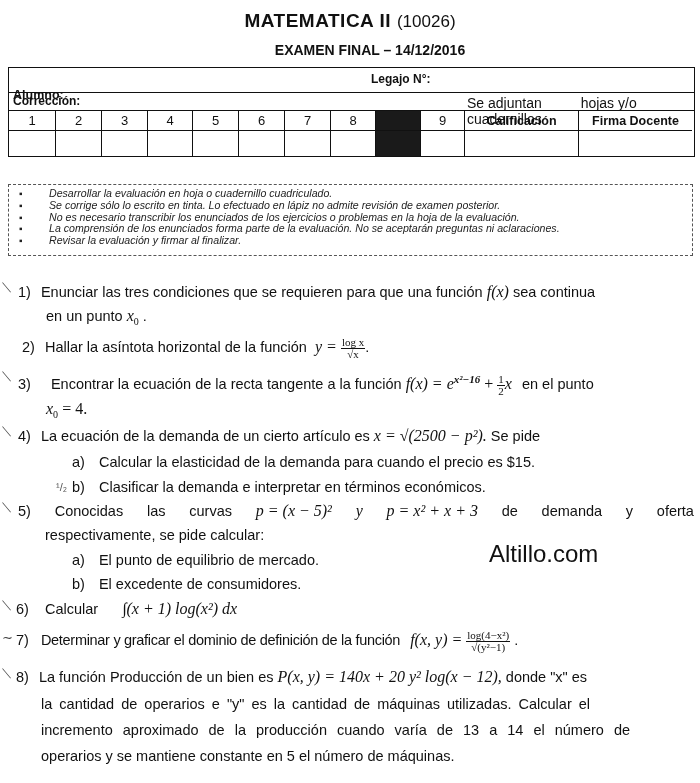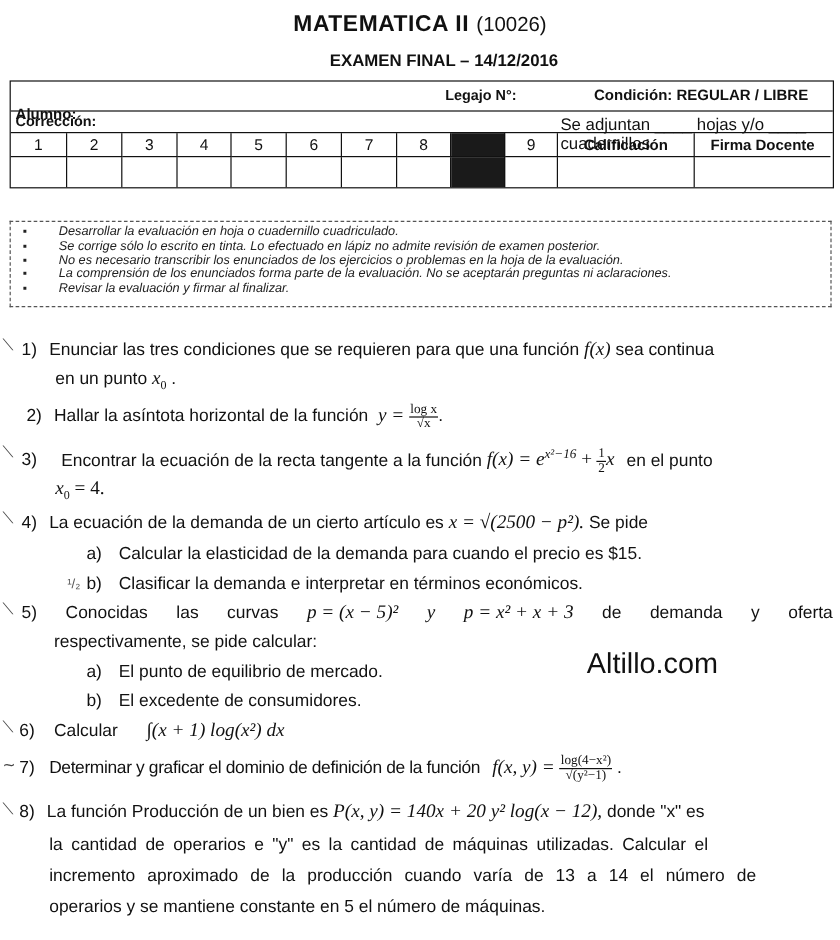--- a/index.html
+++ b/index.html
@@ -25,36 +25,35 @@
   .rules li::before { content:"\25AA"; position:absolute; left:0; font-style:normal; font-size:10px; }
   .q { position:absolute; font-family:"Liberation Sans", sans-serif; font-size:14.5px; line-height:24px; color:#111; }
   .tick { position:absolute; color:#444; font-size:13px; }
   .m { font-family:"Liberation Serif", serif; font-style:italic; font-size:16px; }
   .mr { font-family:"Liberation Serif", serif; font-size:16px; }
   .frac { display:inline-block; vertical-align:middle; text-align:center; font-family:"Liberation Serif", serif; font-size:11px; line-height:11px; }
   .frac .n { display:block; border-bottom:1px solid #111; padding:0 1px; }
   .frac .d { display:block; padding:0 1px; }
   .just { text-align:justify; text-align-last:left; }
   .watermark { position:absolute; left:489px; top:540px; font-size:24px; font-family:"Liberation Sans", sans-serif; color:#111; }
-  sup { font-size:10px; }
+  sup { font-size:10px;font-weight:bold; }
   sub { font-size:10px; }
 </style>
 </head>
 <body>
 
 <div class="title">
   <b>MATEMATICA II</b><span class="code">(10026)</span>
 </div>
 <div class="subtitle">EXAMEN FINAL – 14/12/2016</div>
 
 <div class="hdr">
   <div class="row1">
     <span class="abs" style="left:4px;top:20px;">Alumno:</span>
     <span class="abs" style="left:362px;top:4px;font-size:12px;">Legajo N°:</span>
-    <span class="abs" style="left:486px;top:4px;">Condición: REGULAR / LIBRE</span>
   </div>
   <div class="row2">
     <span class="abs" style="left:4px;top:1px;">Corrección:</span>
     <span class="abs" style="left:458px;top:2px;font-size:14px;font-weight:normal;">Se adjuntan ____ hojas y/o ____ cuadernillos</span>
   </div>
   <div class="grid top">
     <div class="cell" style="width:47px">1</div>
     <div class="cell" style="width:46px">2</div>
     <div class="cell" style="width:46px">3</div>
     <div class="cell" style="width:45px">4</div>

